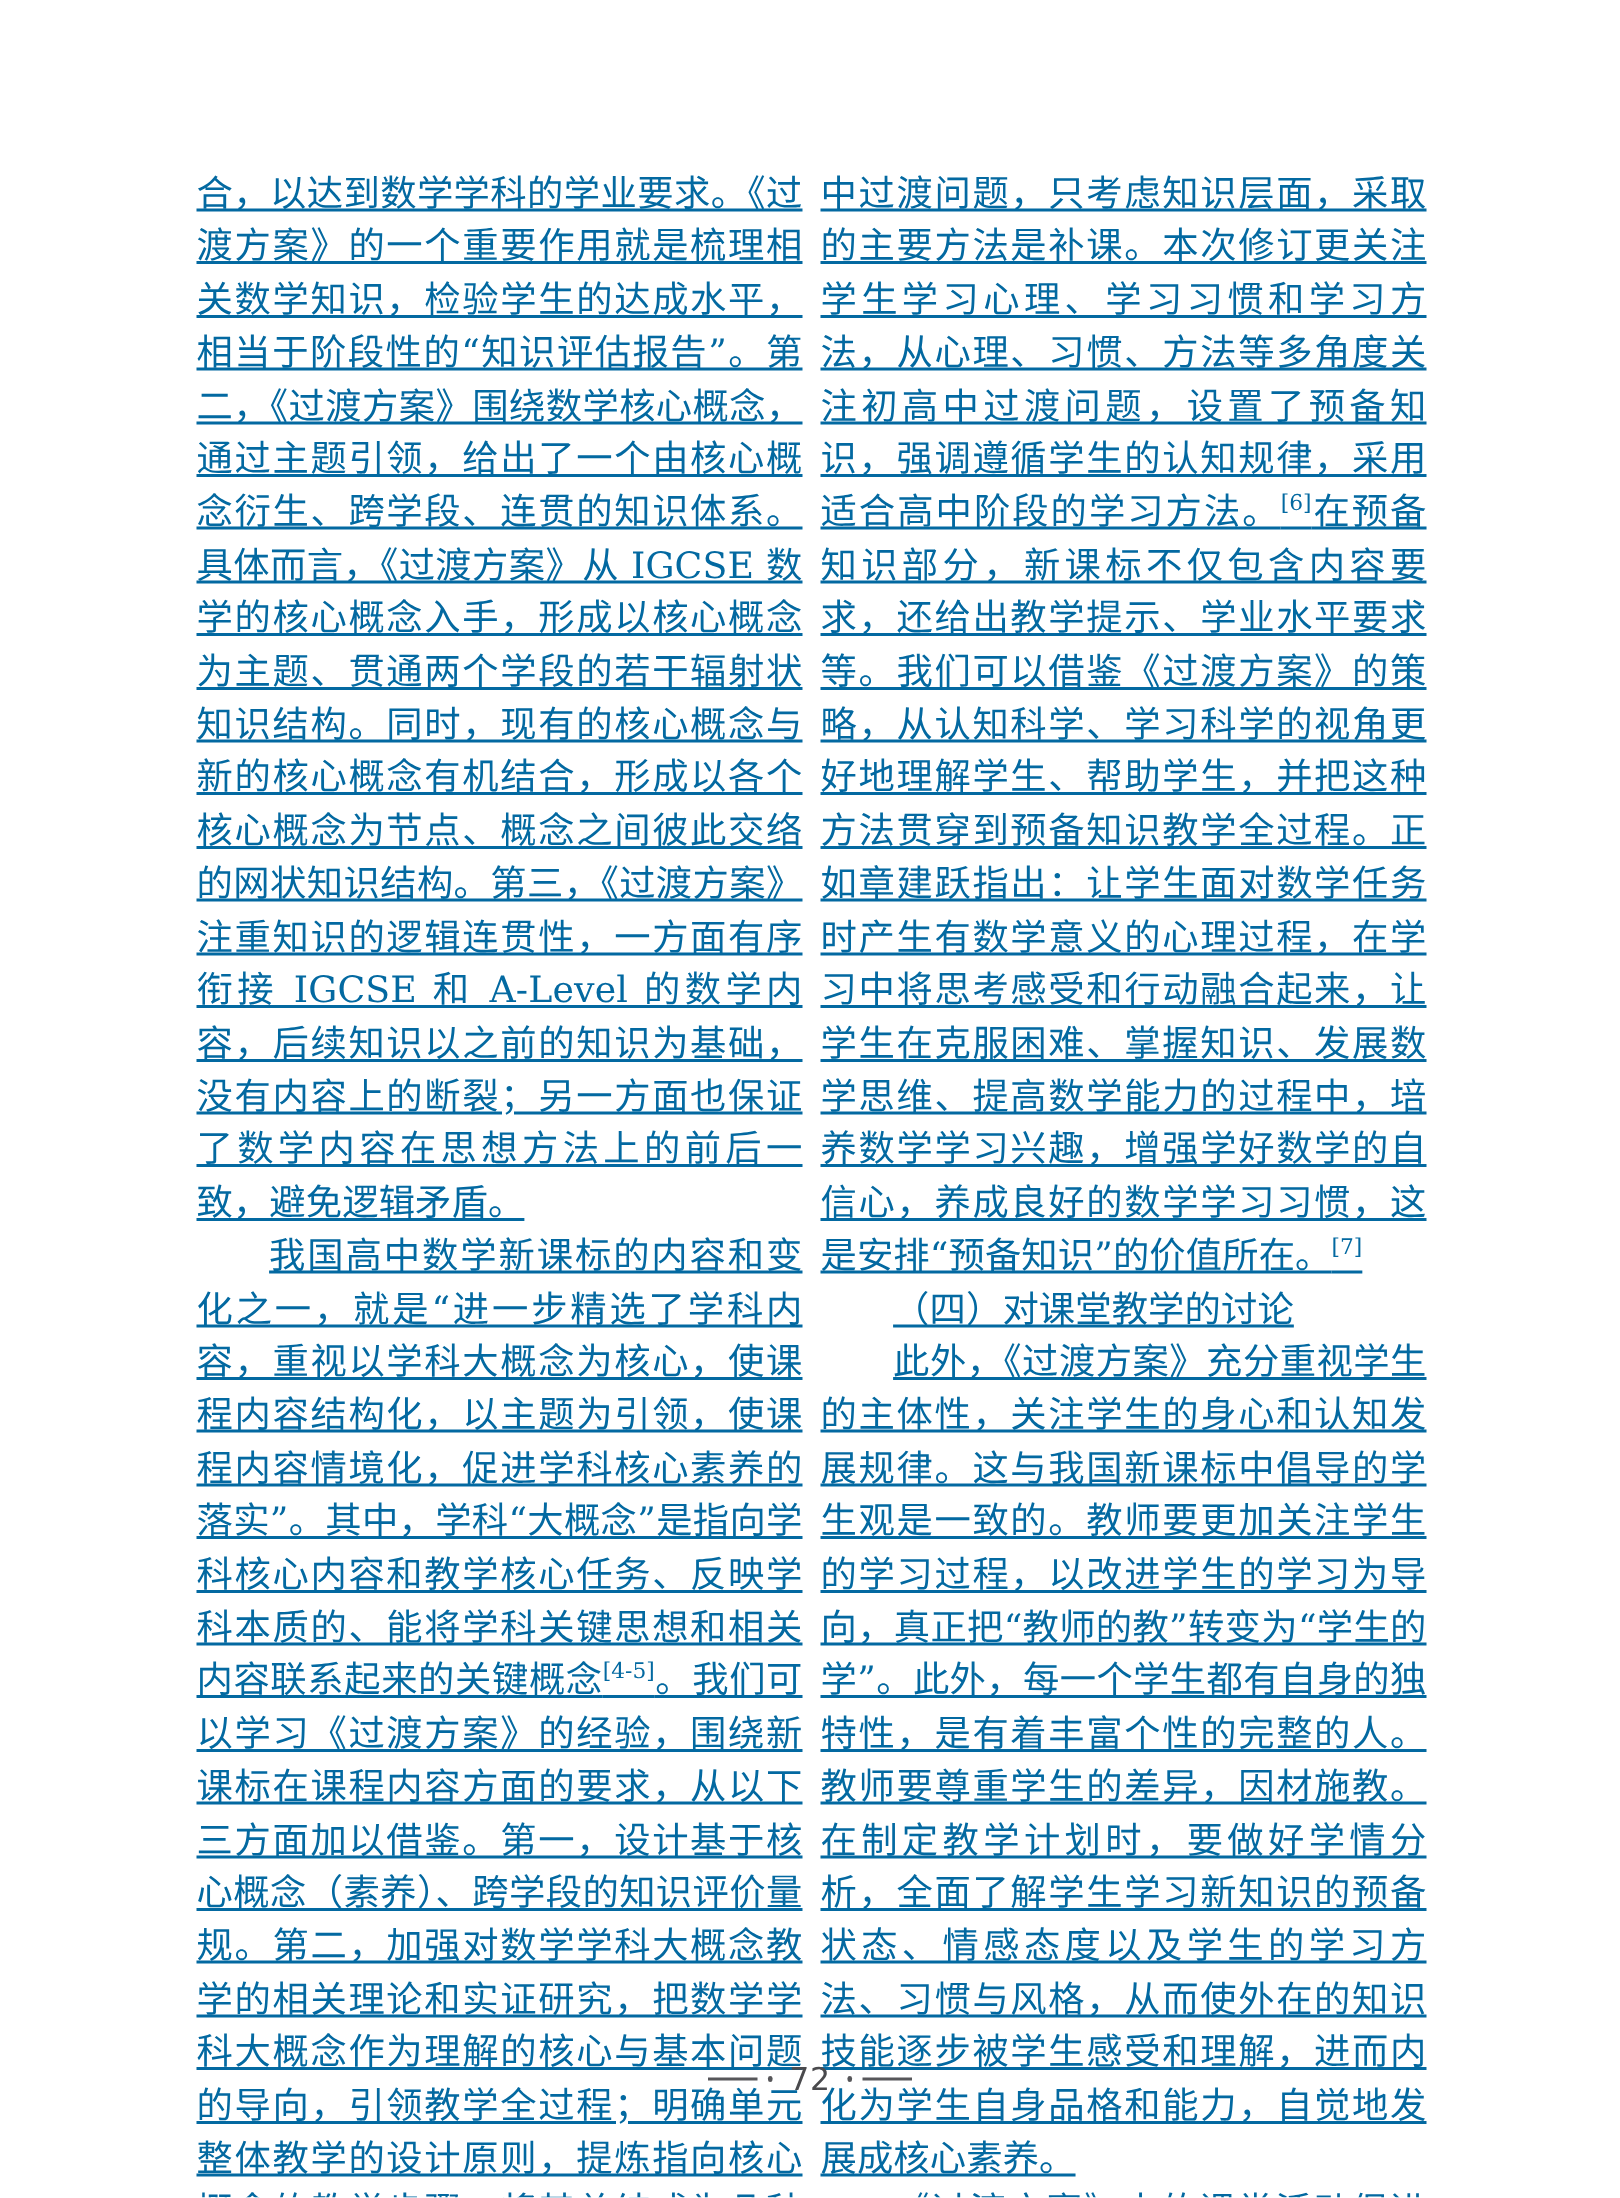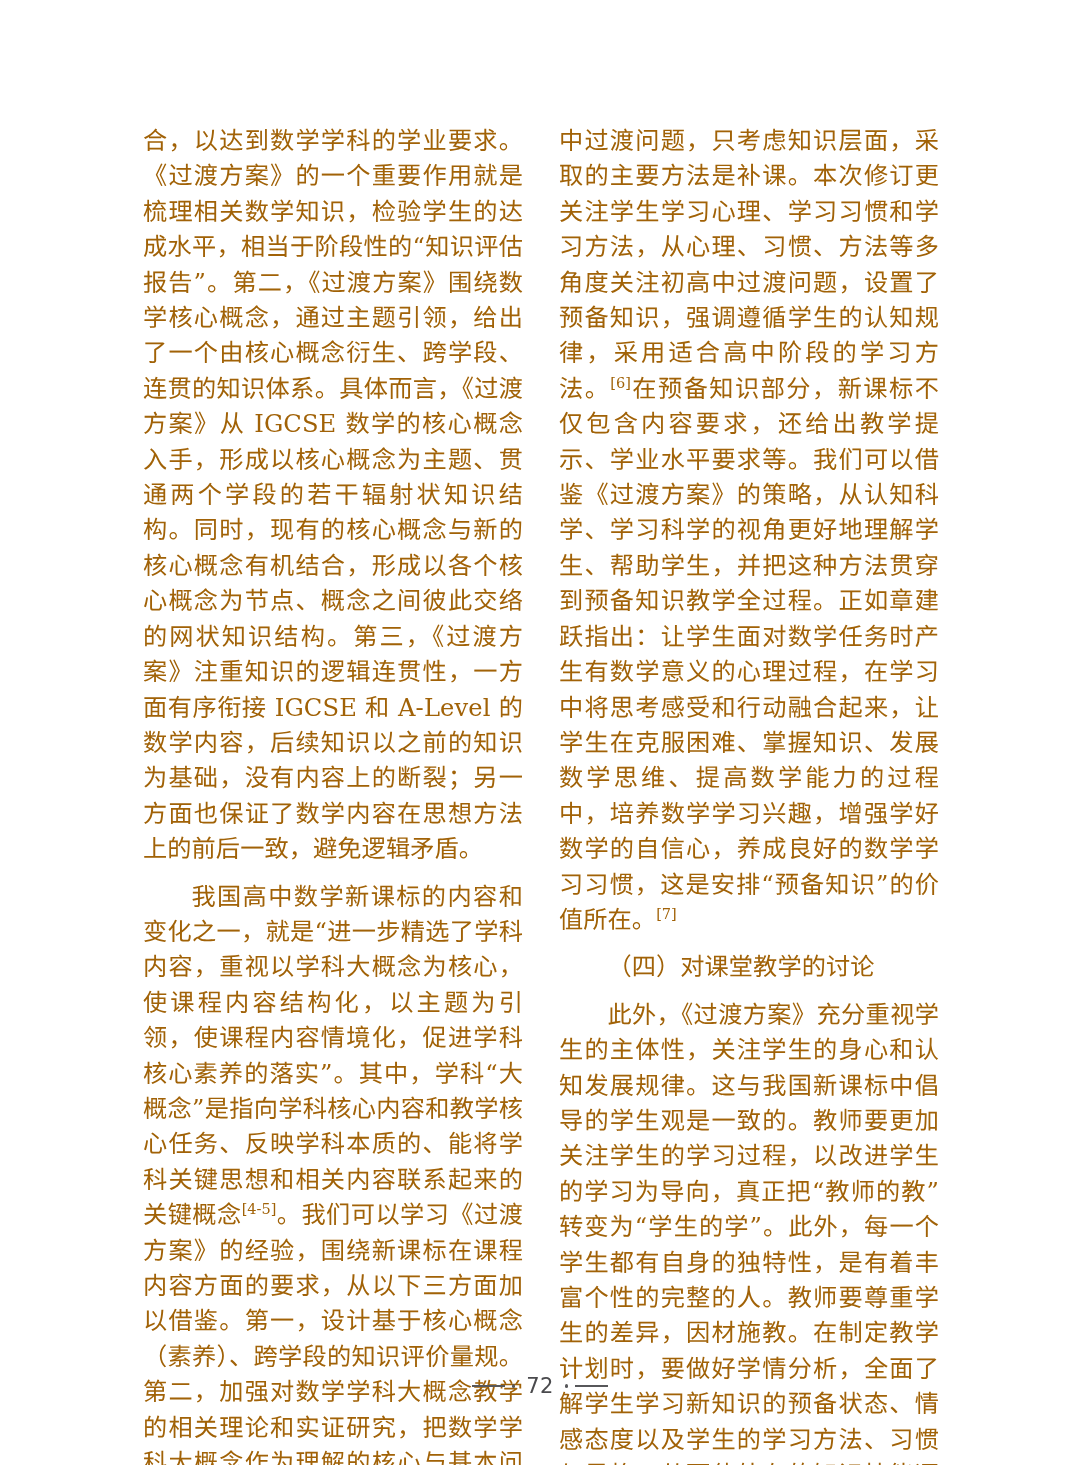--- a/index.html
+++ b/index.html
@@ -26,29 +26,30 @@
     display: flex;
     flex-direction: row;
     justify-content: space-between;
   }
 
   .column {
     width: 404px;
   }
 
   .para {
-    margin: 12px;
+    margin: 0;
     font-size: 24.2px;
     line-height: 35.4px;
-    color: #a16207;
+    color: #0369a1;
     text-align: justify;
     text-justify: inter-ideograph;
     letter-spacing: 0.1px;
     font-weight: 400;
     text-indent: 0;
+    text-decoration: underline;
   }
   .para.indent {
     text-indent: 2em;
   }
   .para.heading {
     text-indent: 2em;
   }
 
   .sup {
     font-size: 14.5px;

